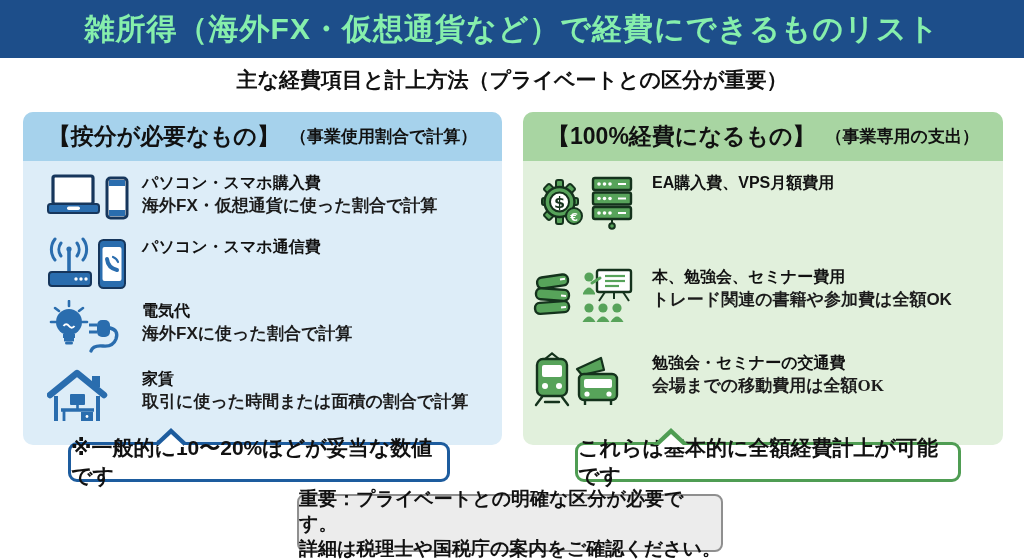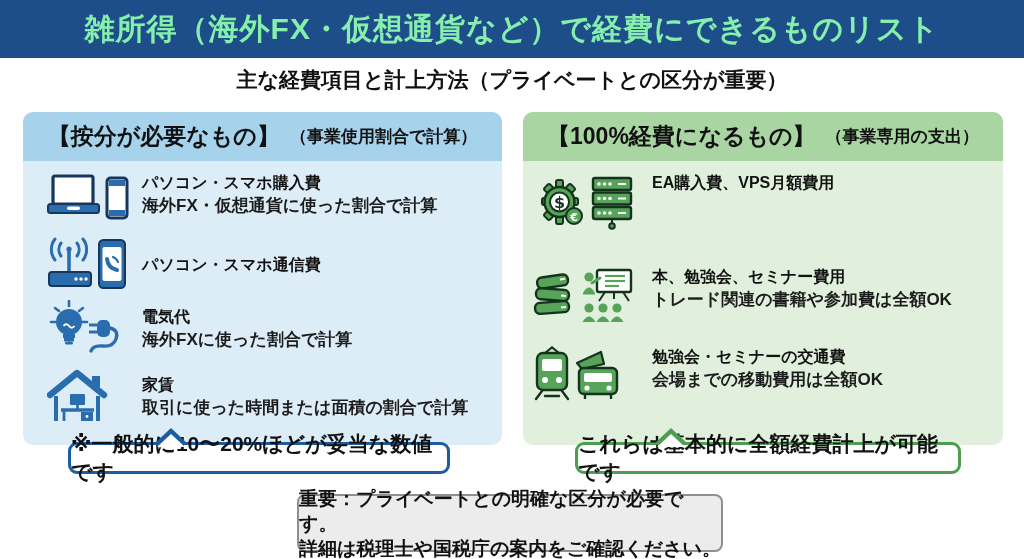--- a/index.html
+++ b/index.html
@@ -23,34 +23,34 @@
   .card-header { height:49px; border-radius:10px 10px 0 0; display:flex; align-items:center;
                  justify-content:center; gap:10px; }
   .card-left  .card-header { background:#a6d2ec; }
   .card-right .card-header { background:#a8d5a2; }
   .card-header-label { font-size:23px; color:#111; }
   .card-header-note  { font-size:17px; color:#111; }
 
   
   .row { display:flex; align-items:flex-start; }
   .card-left  .row { margin:11px 0 0 24px; }
-  .card-left  .row + .row { margin-top:12px;align-items:center; }
+  .card-left  .row + .row { margin-top:12px; }
   .card-left  .row:nth-child(3), .card-left .row:nth-child(4) { margin-top:8px; }
   .card-right .row { margin:11px 0 0 10px; }
   .card-right .row:nth-child(3) { margin-top:36px; }
-  .card-right .row:nth-child(4) { margin-top:22px; }
+  .card-right .row:nth-child(4) { margin-top:28px;font-family:Liberation Serif, serif; }
   .icon-box { flex:0 0 auto; display:flex; justify-content:center; align-items:center; }
   .card-left  .icon-box { width:82px; height:56px; }
   .card-right .icon-box { width:106px; height:58px; }
   .texts { margin-left:13px; padding-top:1px; }
   .item-title { font-size:16px; line-height:1.2; color:#111; }
   .item-desc  { font-size:17px; line-height:1.25; margin-top:3px; color:#1c1c1c; }
 
   
-  .callout { position:absolute; top:442px; height:32px; background:#ffffff; border-radius:9px;
+  .callout { position:absolute; top:442px; height:40px; background:#ffffff; border-radius:9px;
              display:flex; align-items:center; justify-content:flex-end; font-size:21px; color:#111; }
   .callout-left  { left:68px;  width:382px; border:3px solid #1d5c9e; }
   .callout-right { left:575px; width:386px; border:3px solid #4f9d53; }
   .callout::before, .callout::after { content:""; position:absolute; width:0; height:0; }
   .callout::before { top:-17px; border-left:18px solid transparent; border-right:18px solid transparent; }
   .callout-left::before  { left:82px; border-bottom:17px solid #1d5c9e; }
   .callout-right::before { left:75px; border-bottom:17px solid #4f9d53; }
   .callout::after { top:-11px; border-left:14px solid transparent; border-right:14px solid transparent;
                     border-bottom:13px solid #ffffff; }
   .callout-left::after  { left:86px; }

